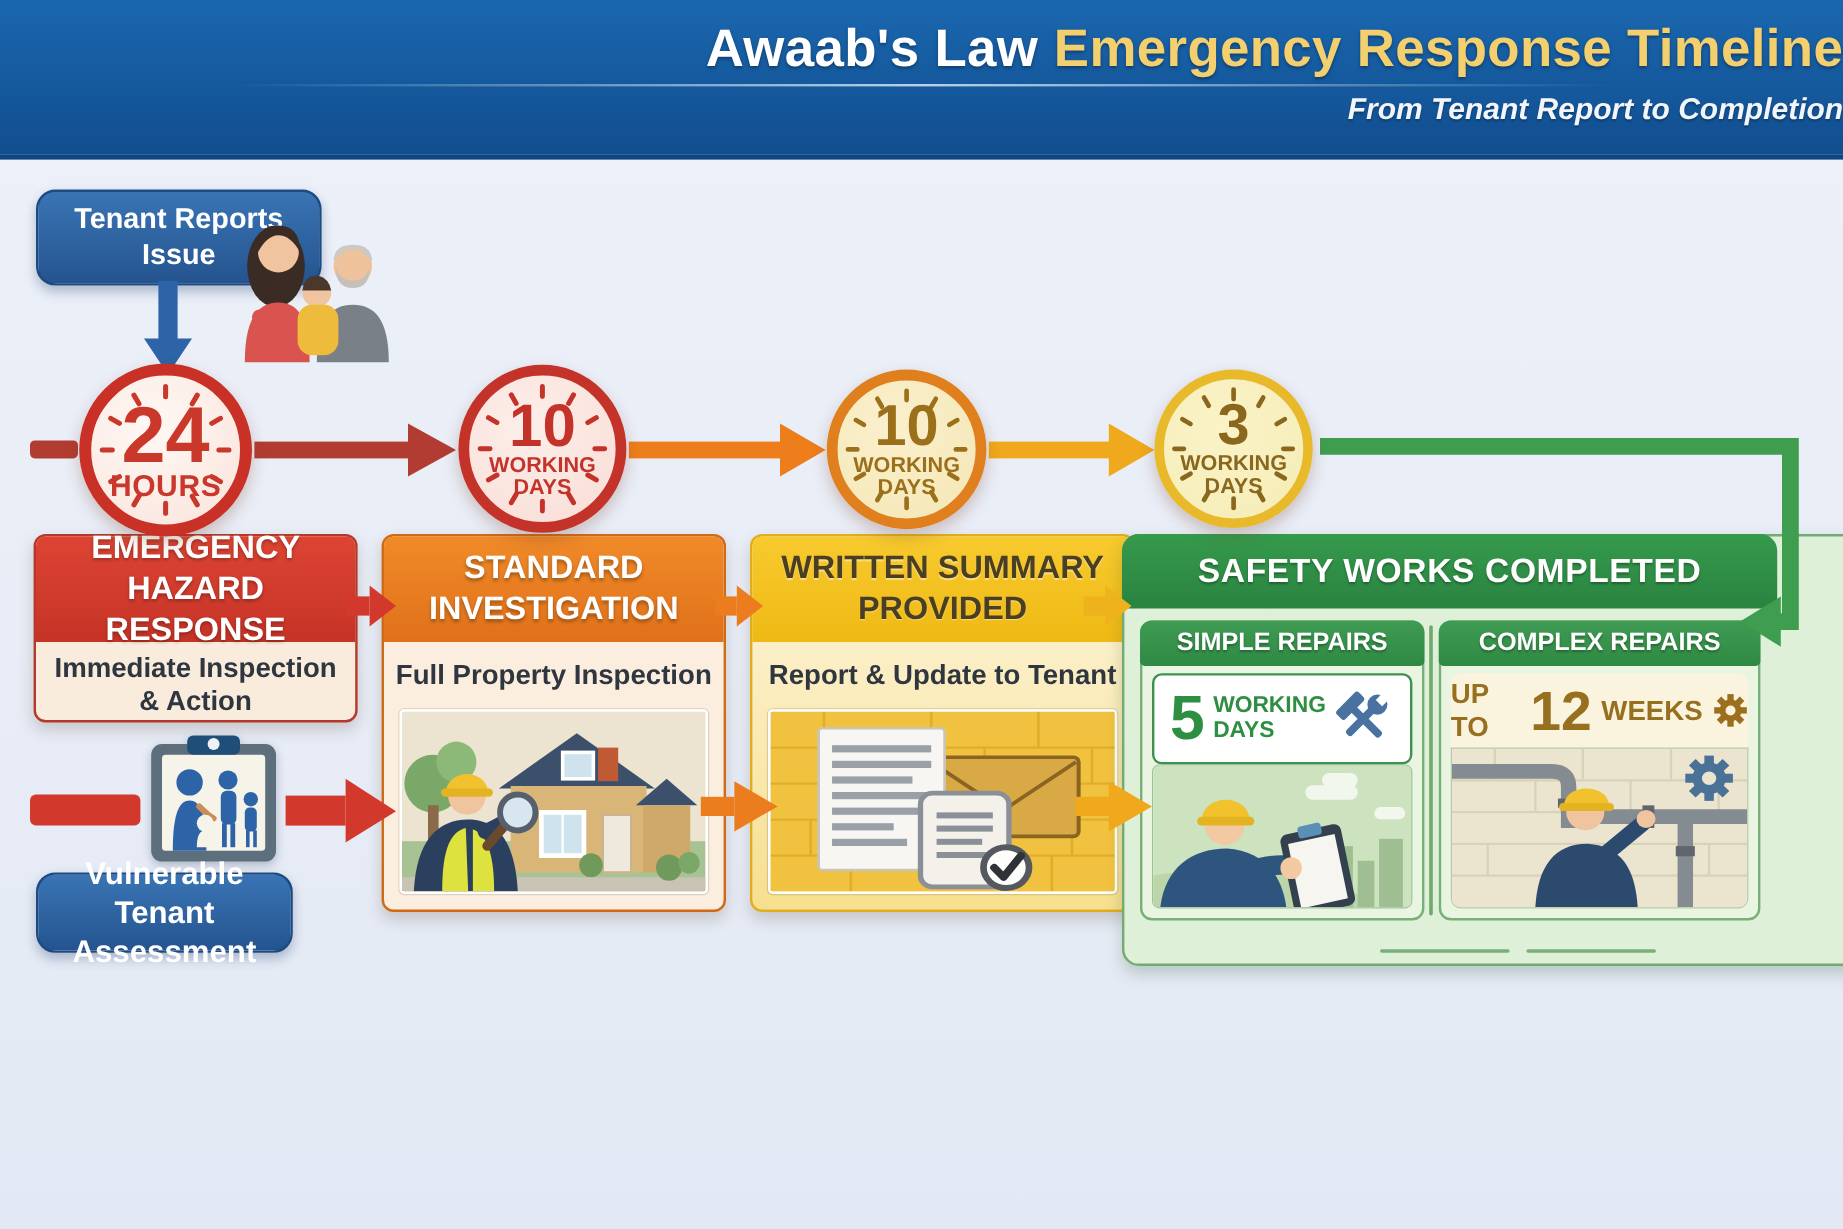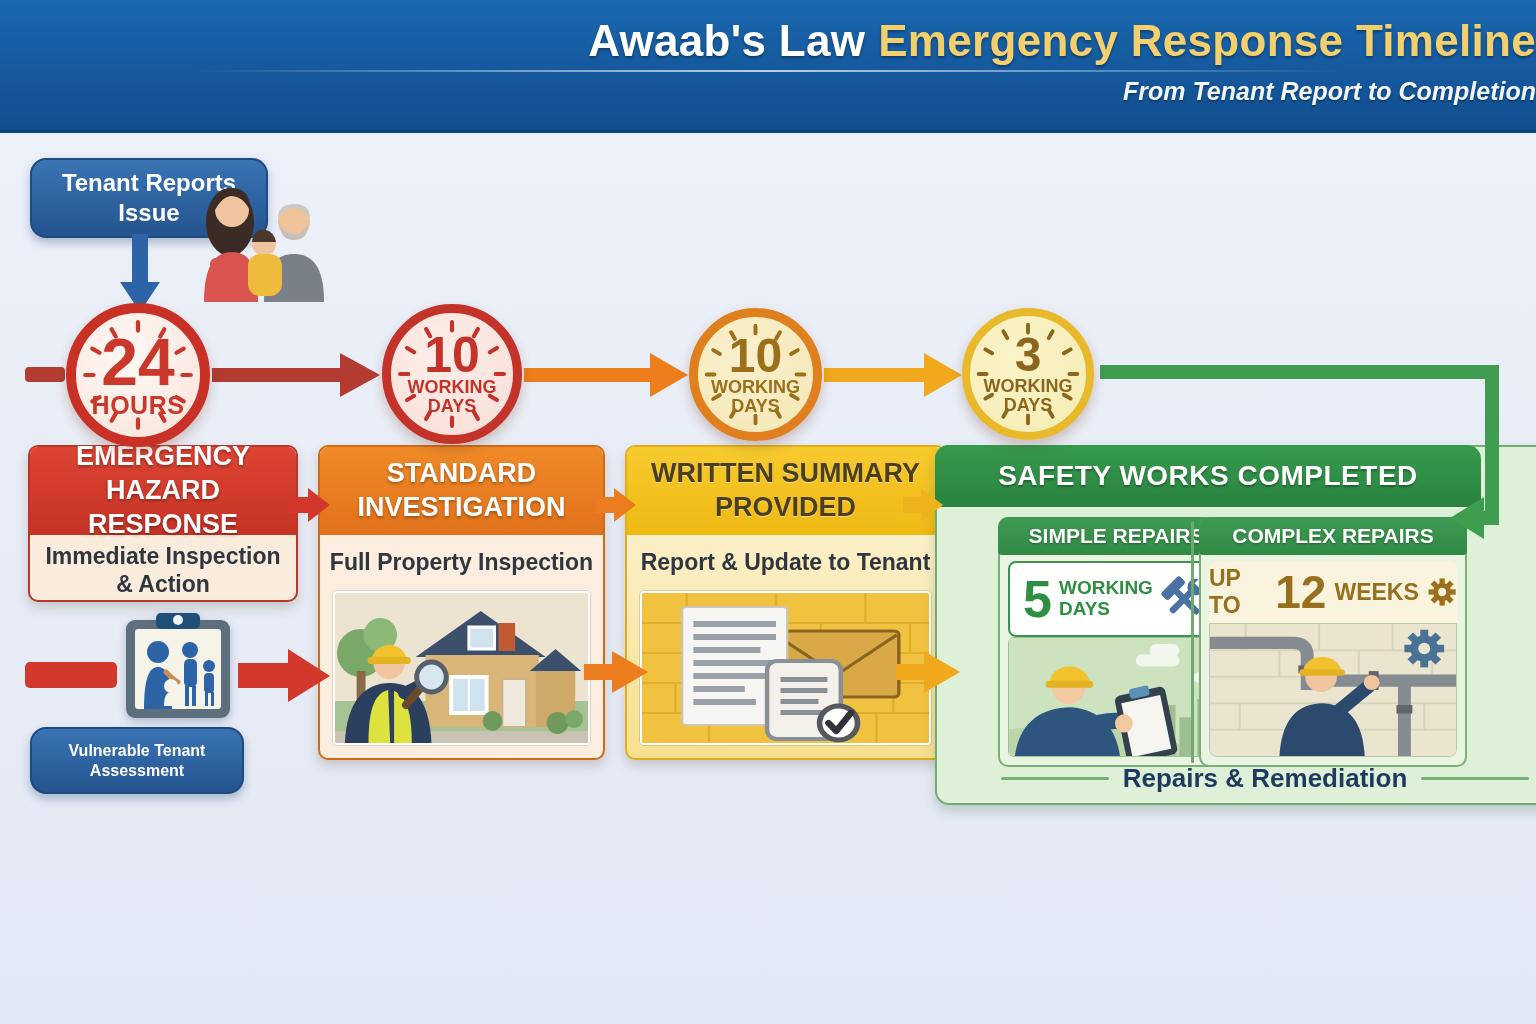--- a/index.html
+++ b/index.html
@@ -17,21 +17,21 @@
   .tdivider{width:1150px;height:2px;margin:4px auto 5px auto;
     background:linear-gradient(90deg,rgba(255,255,255,0),rgba(215,230,245,.85),rgba(255,255,255,0));}
   .subtitle{color:#f2f6fb;font-size:25px;font-weight:bold;font-style:italic;
     text-shadow:0 2px 2px rgba(0,0,0,.3);}
   
   .bluebox{position:absolute;border-radius:16px;color:#fff;font-weight:bold;
     background:linear-gradient(180deg,#3a74b4,#24548f);border:2px solid #1d4a80;
     box-shadow:0 5px 10px rgba(30,60,110,.3);display:flex;align-items:center;
     justify-content:center;text-align:center;line-height:1.25;box-sizing:border-box;}
   .startbox{left:30px;top:158px;width:238px;height:80px;font-size:24px;padding:0 24px;}
-  .vulnbox{left:30px;top:727px;width:214px;height:67px;font-size:16px;padding:0 8px;}
+  .vulnbox{left:30px;top:727px;width:214px;height:67px;font-size:26px;padding:0 8px;}
   .family{position:absolute;left:192px;top:160px;width:135px;height:142px;}
   .clipboard{position:absolute;left:122px;top:612px;width:112px;height:110px;
     filter:drop-shadow(0 3px 4px rgba(40,60,90,.3));}
   
   .clock{position:absolute;border-radius:50%;display:flex;flex-direction:column;
     align-items:center;justify-content:center;text-align:center;box-sizing:border-box;
     box-shadow:0 6px 12px rgba(120,60,40,.28);z-index:6;}
   .clock .ticks{position:absolute;inset:2px;}
   .ticks line{stroke:currentColor;stroke-width:3.5;stroke-linecap:round;}
   .cv{font-weight:bold;line-height:.92;z-index:1;}
@@ -74,21 +74,21 @@
   
   .gpanel{position:absolute;left:935px;top:445px;width:660px;height:360px;
     background:#def0d8;border:2px solid #74ab74;border-radius:14px;box-sizing:border-box;
     box-shadow:0 6px 12px rgba(60,100,60,.25);}
   .gp-h{position:absolute;left:-2px;top:-2px;width:546px;height:62px;
     background:linear-gradient(180deg,#359a4c,#2a8340);border-radius:14px 14px 6px 6px;
     color:#fff;font-weight:bold;font-size:28px;display:flex;align-items:center;
     justify-content:center;letter-spacing:.5px;text-shadow:0 2px 2px rgba(0,0,0,.3);}
   .sub{position:absolute;top:70px;height:250px;background:#e9f4e1;
     border:2px solid #79b079;border-radius:10px;box-sizing:border-box;}
-  .simple{left:13px;width:237px;margin-left:48px;}
+  .simple{left:13px;width:237px;}
   .complex{left:262px;width:268px;}
   .vdiv{position:absolute;left:254px;top:74px;width:3px;height:242px;background:#6fa96f;border-radius:2px;}
   .sub-h{height:38px;margin:-2px -2px 0 -2px;background:linear-gradient(180deg,#3f9b53,#2f8943);
     border-radius:10px 10px 4px 4px;color:#fff;font-weight:bold;font-size:21px;
     display:flex;align-items:center;justify-content:center;text-shadow:0 1px 2px rgba(0,0,0,.3);}
   .stat{margin:6px 8px 0 8px;height:76px;background:#ffffff;border:2px solid #3f9150;
     border-radius:8px;display:flex;align-items:center;justify-content:center;gap:7px;box-sizing:border-box;}
   .stat-val{font-size:52px;font-weight:bold;color:#2e8f43;}
   .stat-unit{font-size:19px;font-weight:bold;color:#2e8f43;width:92px;line-height:1.08;}
   .tools{width:52px;height:52px;}
@@ -415,21 +415,20 @@
           <circle cx="112" cy="56" r="16" fill="#f0c49e"></circle>
           <path d="M96,52 Q98,36 114,38 Q126,40 128,52 Z" fill="#241f1a"></path>
           <path d="M94,50 A19,15 0 0 1 132,50 Z" fill="#f2c12e"></path>
           <rect x="90" y="48" width="46" height="7" rx="3.5" fill="#e3b322"></rect>
         </svg>
       </div>
     </div>
 
     <div class="gp-f">
       <span class="fl"></span>
-      <span class="ft">Repairs &amp; Remediation</span>
       <span class="fl"></span>
     </div>
   </section>
 
   <svg class="clipboard" viewBox="0 0 112 110">
     <rect x="4" y="8" width="104" height="98" rx="9" fill="#5d6e7c"></rect>
     <rect x="13" y="17" width="86" height="80" rx="3" fill="#f6f3e8"></rect>
     <rect x="34" y="1" width="44" height="16" rx="5" fill="#1f4e79"></rect>
     <circle cx="56" cy="8" r="5" fill="#eef2f5"></circle>
     <g fill="#2d64a7">

